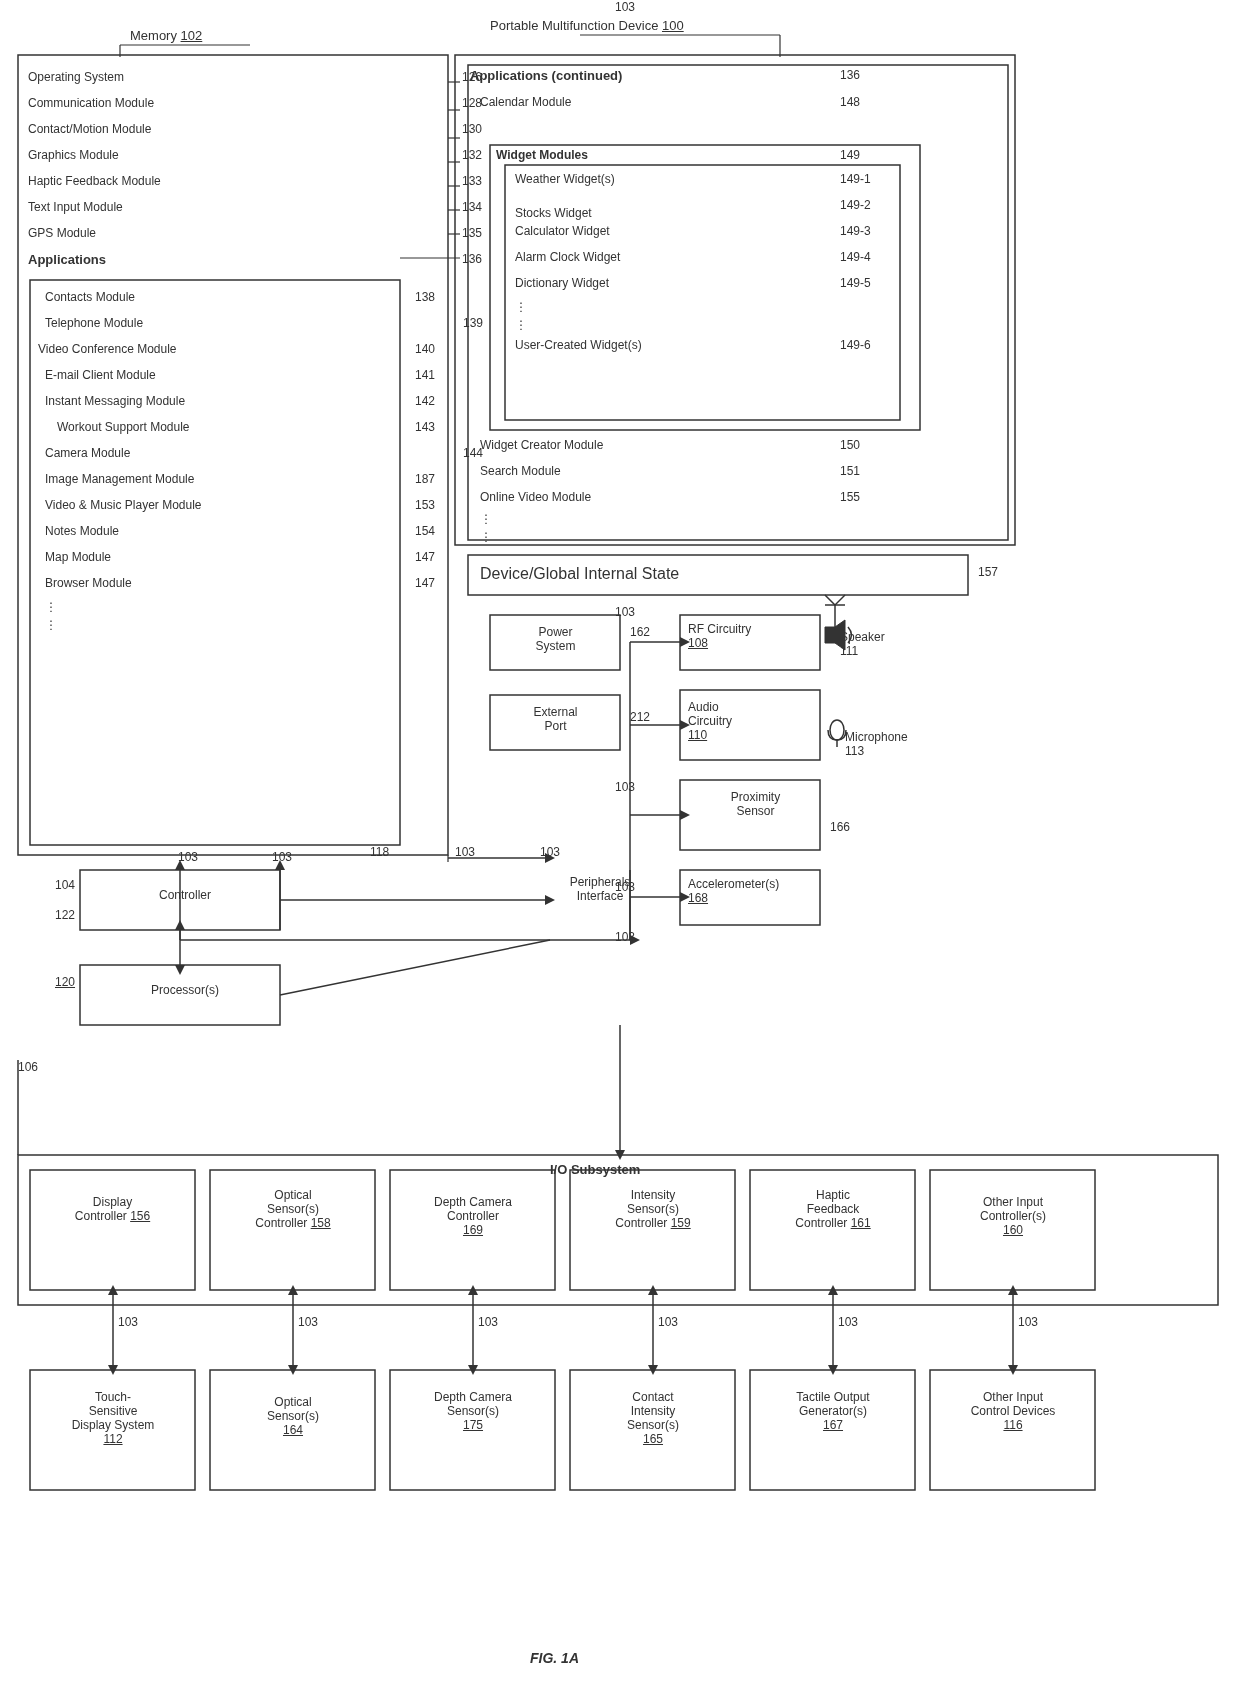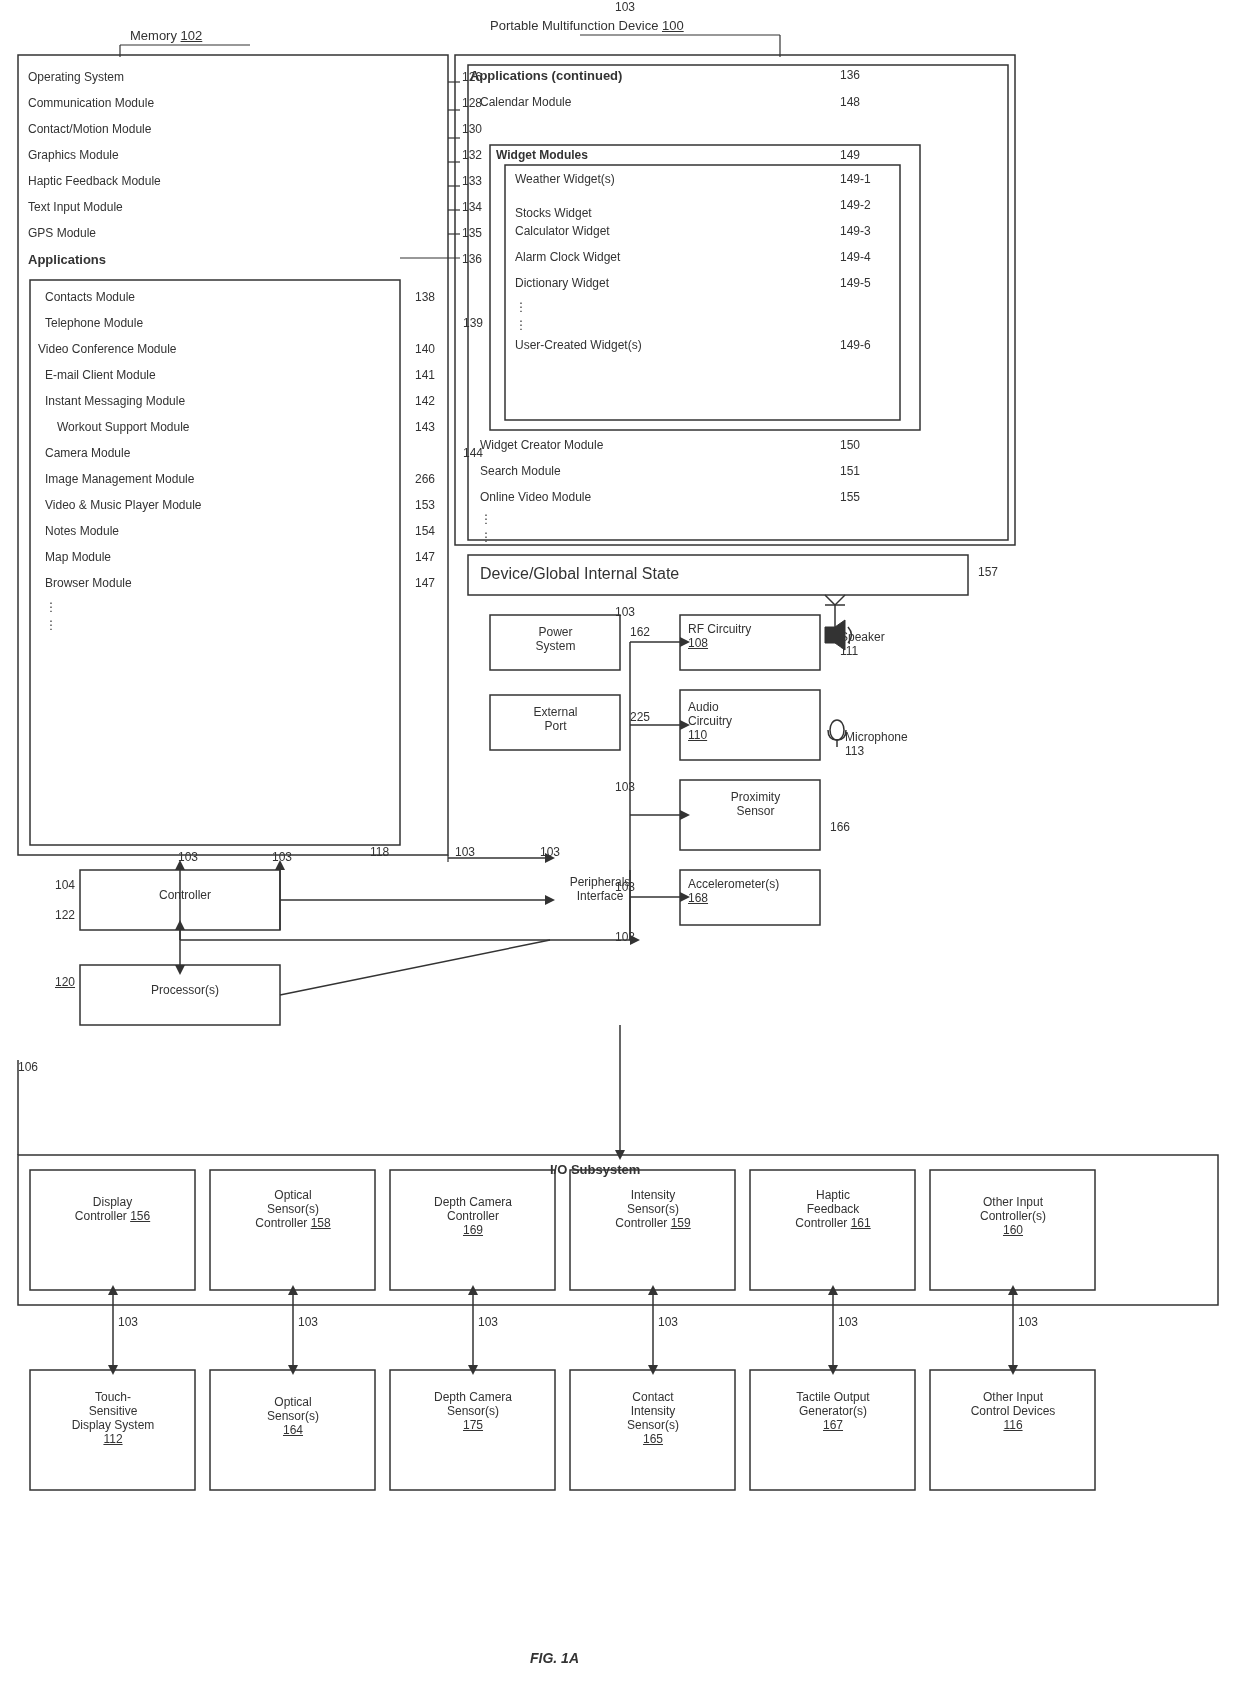--- a/index.html
+++ b/index.html
@@ -260,21 +260,21 @@
   <div class="label" style="left:45px; top:394px;">Instant Messaging Module</div>
   <div class="label" style="left:415px; top:394px;">142</div>
 
   <div class="label" style="left:45px; top:420px;margin-left:12px;">Workout Support Module</div>
   <div class="label" style="left:415px; top:420px;">143</div>
 
   <div class="label" style="left:45px; top:446px;">Camera Module</div>
   <div class="label" style="left:415px; top:446px;margin-left:48px;">144</div>
 
   <div class="label" style="left:45px; top:472px;">Image Management Module</div>
-  <div class="label" style="left:415px; top:472px;">266</div>
+  <div class="label" style="left:415px; top:472px;">187</div>
 
   <div class="label" style="left:45px; top:498px;">Video &amp; Music Player Module</div>
   <div class="label" style="left:415px; top:498px;">153</div>
 
   <div class="label" style="left:45px; top:524px;">Notes Module</div>
   <div class="label" style="left:415px; top:524px;">154</div>
 
   <div class="label" style="left:45px; top:550px;">Map Module</div>
   <div class="label" style="left:415px; top:550px;">147</div>
 
@@ -335,21 +335,21 @@
   
   <div class="label" style="left:480px; top:565px; font-size:16px;">Device/Global Internal State</div>
   <div class="label" style="left:978px; top:565px;">157</div>
 
   
   <div class="label" style="left:498px; top:625px; text-align:center; width:115px;">Power<br>System</div>
   <div class="label" style="left:630px; top:625px;">162</div>
 
   
   <div class="label" style="left:498px; top:705px; text-align:center; width:115px;">External<br>Port</div>
-  <div class="label" style="left:630px; top:710px;">225</div>
+  <div class="label" style="left:630px; top:710px;">212</div>
 
   
   <div class="label" style="left:688px; top:622px;">RF Circuitry<br><span class="underline">108</span></div>
 
   
   <div class="label" style="left:840px; top:630px;">Speaker<br>111</div>
 
   
   <div class="label" style="left:688px; top:700px;">Audio<br>Circuitry<br><span class="underline">110</span></div>
 

